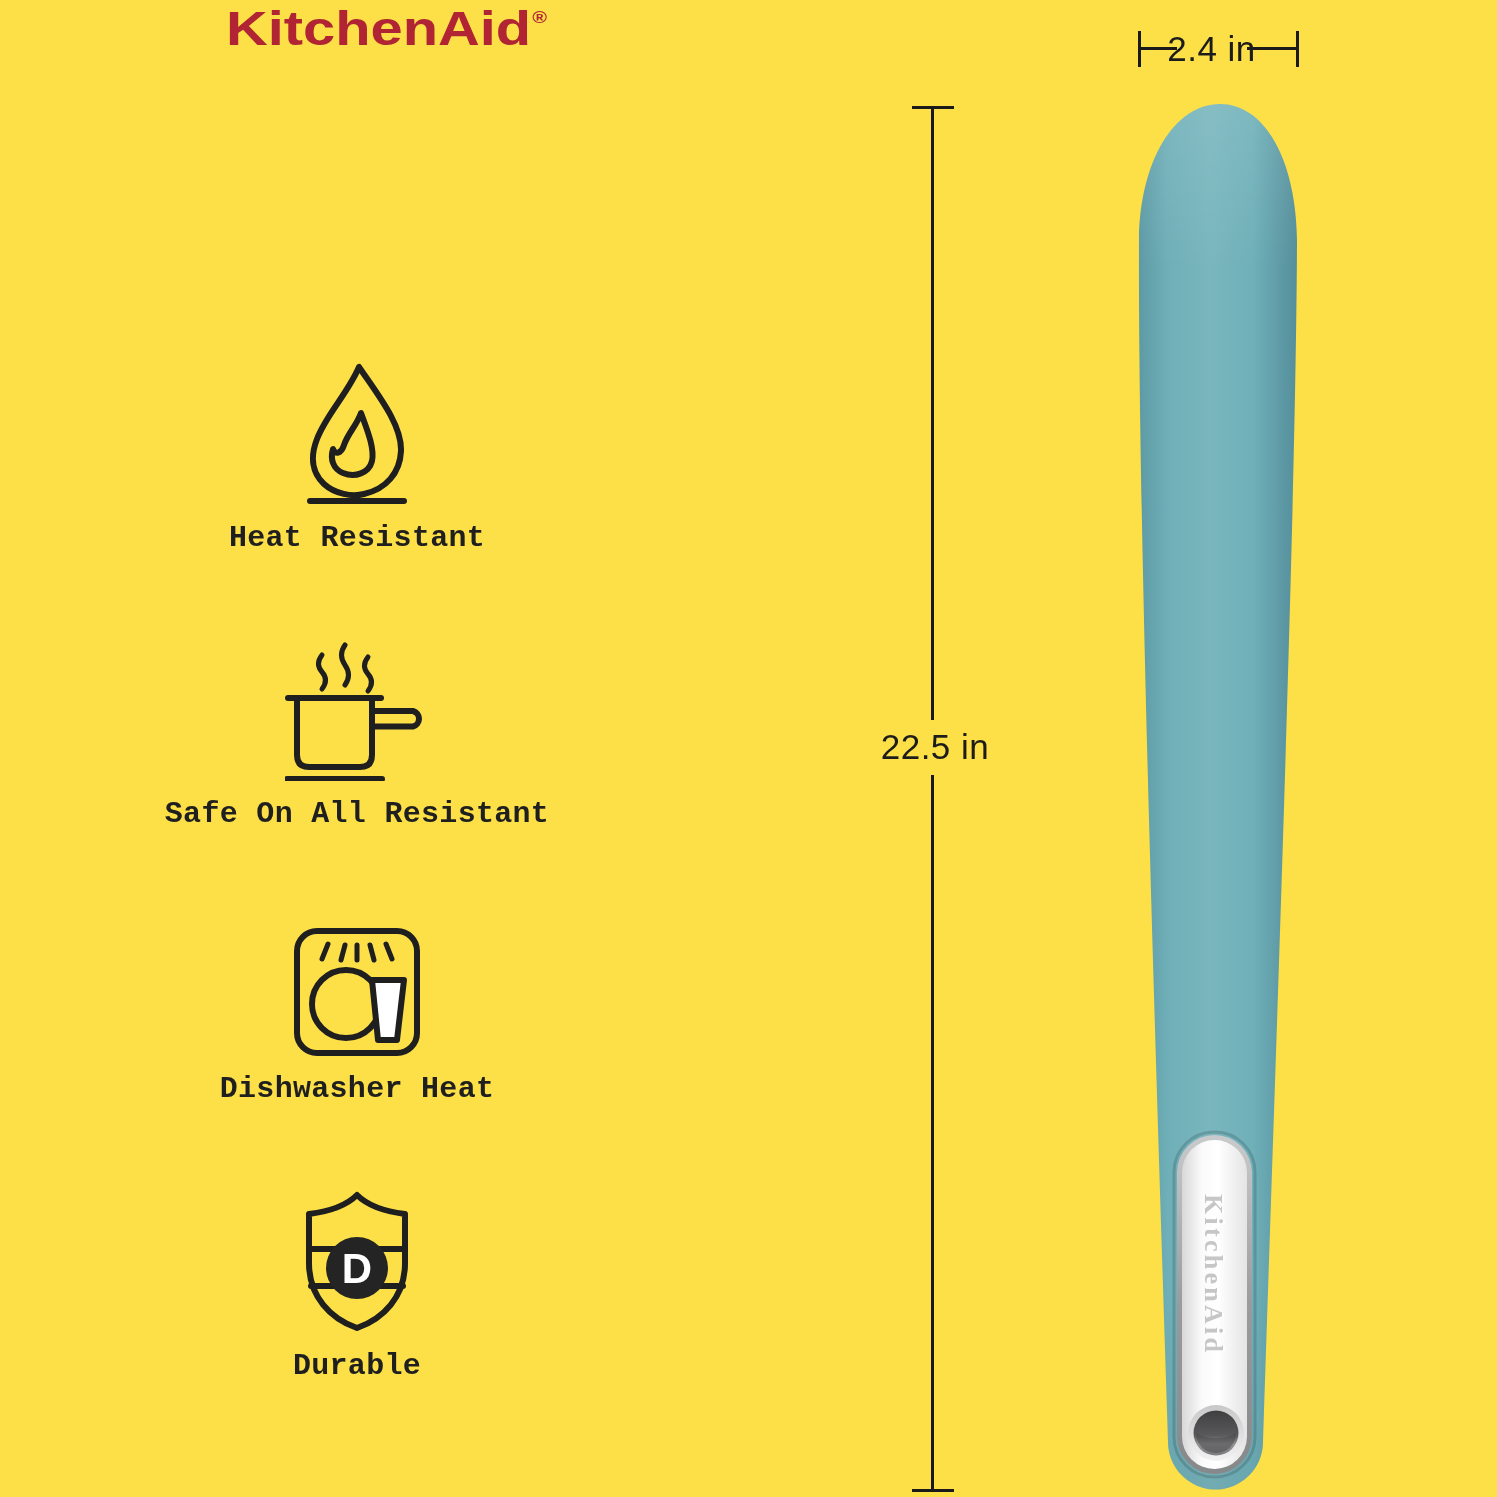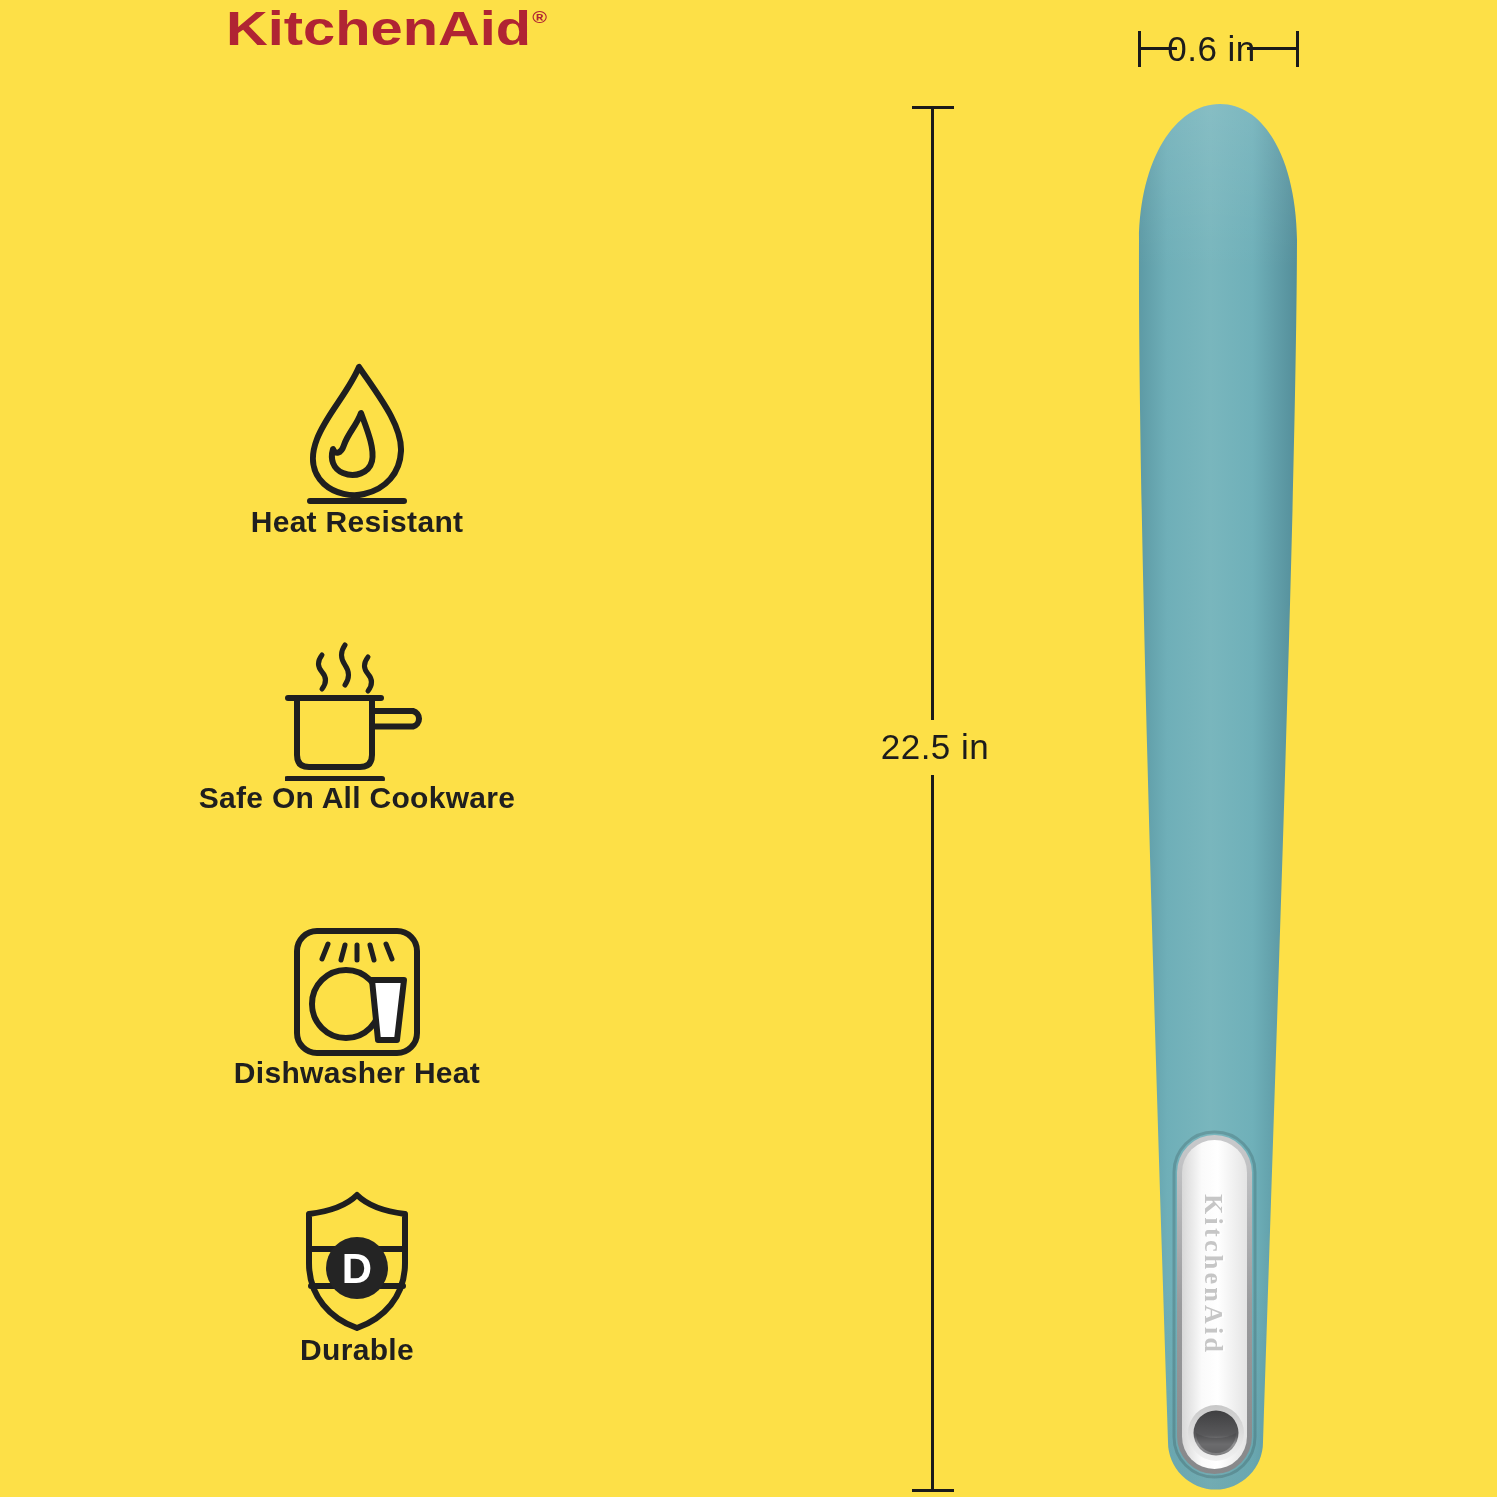--- a/index.html
+++ b/index.html
@@ -25,26 +25,27 @@
     font-size:17px;
     position:relative;top:-22px;left:1px;
     font-weight:bold;
   }
   
   .feature{
     position:absolute;left:182px;width:350px;
     display:flex;flex-direction:column;align-items:center;
   }
   .feature .label{
-    margin-top:0;
+    margin-top:16px;
     font-weight:bold;
     font-size:30px;
     letter-spacing:.3px;
     color:#1f1f1f;
     white-space:nowrap;
+    font-family:Liberation Mono, monospace;
   }
   .icon-svg{display:block;}
   
   .dim{position:absolute;background:#1a1a1a;}
   .dim-label{
     position:absolute;
     font-size:35px;color:#1c1c1c;
     text-align:center;letter-spacing:.5px;
     white-space:nowrap;
   }
@@ -71,21 +72,21 @@
   <div class="feature" style="top:641px">
     <svg class="icon-svg" width="145" height="140" viewBox="0 0 145 140" fill="none" stroke="#1f1f1f" stroke-width="6" stroke-linecap="round" stroke-linejoin="round">
       <path d="M37 14 q-7 9 0 17 t0 17" stroke-width="5"></path>
       <path d="M60 4  q-7 10 0 20 t0 20" stroke-width="5"></path>
       <path d="M83 16 q-7 9 0 17 t0 17" stroke-width="5"></path>
       <line x1="3" y1="57" x2="96" y2="57"></line>
       <path d="M12 57 L12 114 Q12 126 24 126 L75 126 Q87 126 87 114 L87 57"></path>
       <path d="M87 70 L128 70 a8 8 0 0 1 0 15.5 L87 85.5"></path>
       <line x1="2" y1="138" x2="97" y2="138"></line>
     </svg>
-    <div class="label">Safe On All Cookware</div>
+    <div class="label">Safe On All Resistant</div>
   </div>
 
   <div class="feature" style="top:928px">
     <svg class="icon-svg" width="126" height="128" viewBox="0 0 126 128" fill="none" stroke="#1f1f1f" stroke-width="6" stroke-linecap="round" stroke-linejoin="round">
       <rect x="3" y="3" width="120" height="122" rx="20"></rect>
       <line x1="34" y1="16" x2="28" y2="31" stroke-width="5"></line>
       <line x1="51" y1="17" x2="47" y2="32" stroke-width="5"></line>
       <line x1="63" y1="17" x2="63" y2="32" stroke-width="5"></line>
       <line x1="76" y1="17" x2="80" y2="32" stroke-width="5"></line>
       <line x1="92" y1="16" x2="98" y2="31" stroke-width="5"></line>
@@ -103,21 +104,21 @@
       <circle cx="62" cy="77" r="31" fill="#242424" stroke="none"></circle>
       <text x="62" y="92" text-anchor="middle" font-family="Liberation Sans, sans-serif" font-size="42" font-weight="bold" fill="#ffffff" stroke="none">D</text>
     </svg>
     <div class="label">Durable</div>
   </div>
 
   <div class="dim" style="left:1138px;top:31px;width:3px;height:36px"></div>
   <div class="dim" style="left:1296px;top:31px;width:3px;height:36px"></div>
   <div class="dim" style="left:1141px;top:47px;width:36px;height:3px"></div>
   <div class="dim" style="left:1247px;top:47px;width:49px;height:3px"></div>
-  <div class="dim-label" style="left:1154px;top:29px;width:115px">0.6 in</div>
+  <div class="dim-label" style="left:1154px;top:29px;width:115px">2.4 in</div>
 
   <div class="dim" style="left:912px;top:106px;width:42px;height:3px"></div>
   <div class="dim" style="left:931px;top:108px;width:3px;height:612px"></div>
   <div class="dim-label" style="left:845px;top:727px;width:180px">22.5 in</div>
   <div class="dim" style="left:931px;top:775px;width:3px;height:715px"></div>
   <div class="dim" style="left:912px;top:1489px;width:42px;height:3px"></div>
 
   <svg class="spoon" width="280" height="1410" viewBox="0 0 280 1410">
     <defs>
       <path id="spoonPath" d="M140 14

